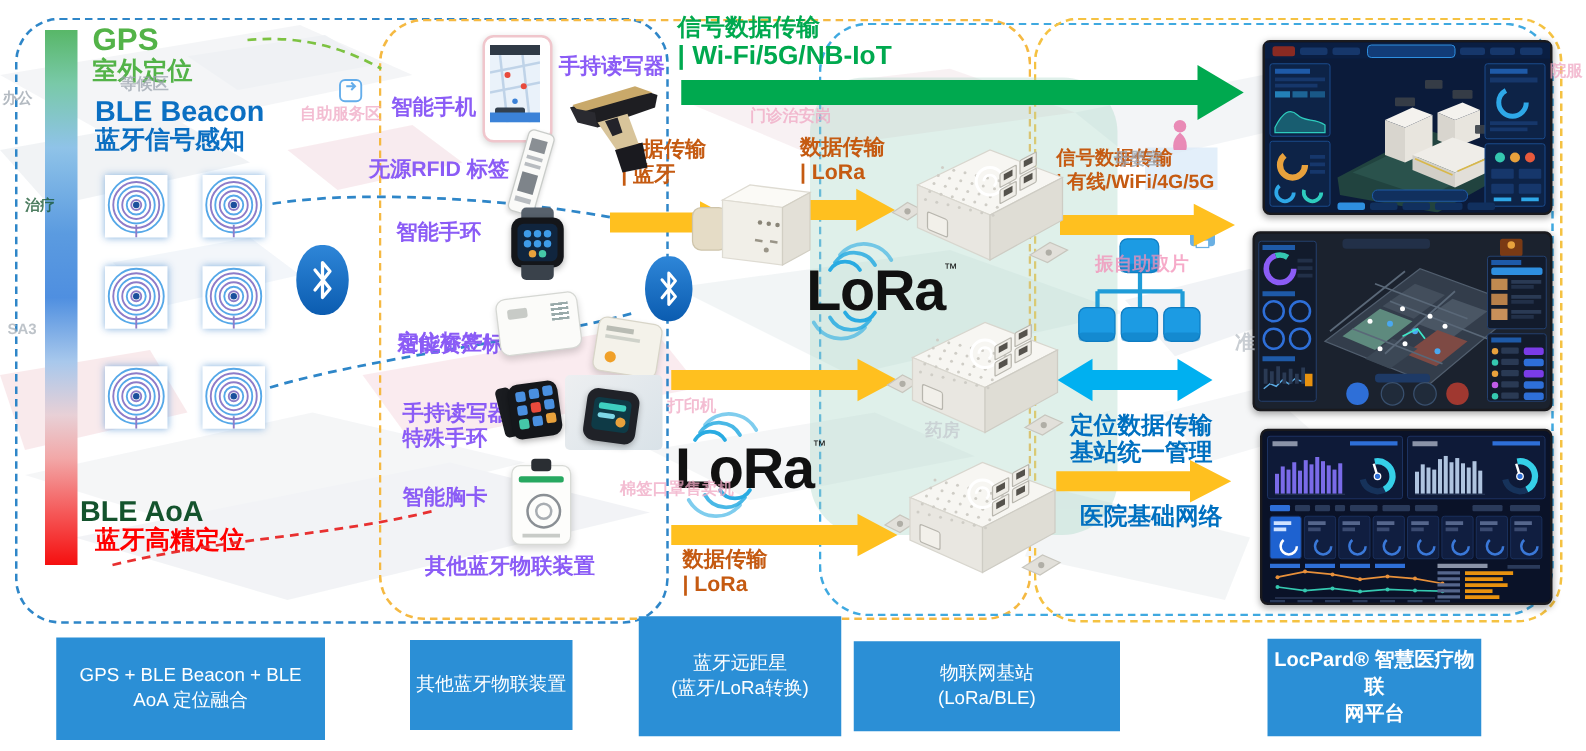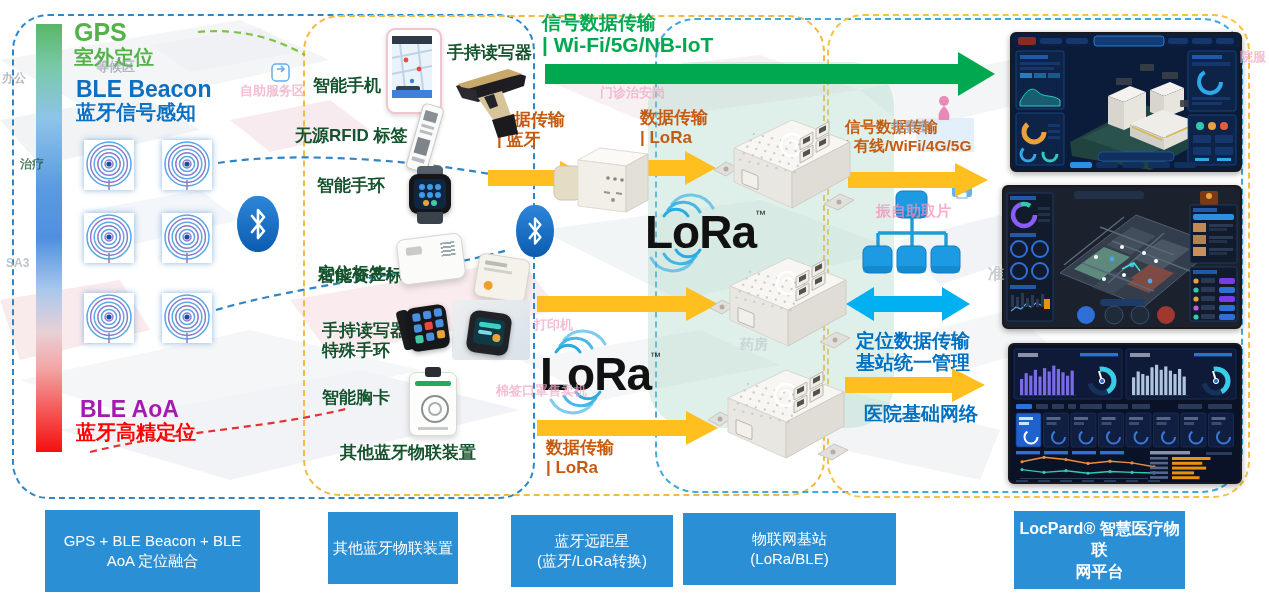--- a/index.html
+++ b/index.html
@@ -1,21 +1,21 @@
 <!DOCTYPE html>
 <html><head>
 <meta charset="utf-8">
 <style>
   html,body{margin:0;padding:0;background:#fff;}
   #stage{position:relative;width:1269px;height:601px;background:#fff;overflow:hidden;
          font-family:"Liberation Sans","DejaVu Sans",sans-serif;}
   .abs{position:absolute;}
   .dashed{position:absolute;border-style:dashed;background:transparent;pointer-events:none;}
   .lbl{position:absolute;white-space:nowrap;line-height:1.15;}
-  .purple{color:#14532d;font-weight:bold;font-size:17px;}
+  .purple{color:#8b5cf6;font-weight:bold;font-size:17px;}
   .orange{color:#C55A11;font-weight:bold;font-size:17px;}
   .greenT{color:#00A94F;font-weight:bold;}
   .blueT{color:#0070C0;font-weight:bold;font-size:19px;}
   .mapLbl{position:absolute;opacity:.75;font-weight:bold;pointer-events:none;}
   .bbox{position:absolute;background:#2B8FD6;color:#fff;display:flex;flex-direction:column;
         align-items:center;justify-content:center;text-align:center;font-size:15px;line-height:1.35;}
   .bbox.bold{font-weight:bold;font-size:16px;}
   .beacon{position:absolute;width:50px;height:50px;background:#fff;box-shadow:0 0 6px rgba(120,170,220,.9);}
   .btbadge{position:absolute;border-radius:46%/50%;background:linear-gradient(180deg,#2E86D8,#0B5CB0);
            display:flex;align-items:center;justify-content:center;}
@@ -68,21 +68,21 @@
 <div class="dashed" style="left:827px;top:14px;width:419px;height:480px;border-width:2px;border-color:#F5C242;border-radius:36px;"></div>
 <div class="abs" style="left:648px;top:62px;width:246px;height:366px;border-radius:44px;background:rgba(170,215,200,.38);"></div>
 
 <div class="abs" style="left:36px;top:24px;width:26px;height:428px;
   background:linear-gradient(180deg,#58B768 0%,#79C9A8 10%,#8FC3E8 22%,#5B9BE0 38%,#4F8FE0 50%,#A8C8EC 62%,#E8D0D6 72%,#F2A8A8 80%,#F55A5A 90%,#F50F0F 100%);"></div>
 
 <div class="lbl greenT" style="left:74px;top:18px;font-size:25px;color:#53B348;">GPS</div>
 <div class="lbl greenT" style="left:74px;top:46px;font-size:20px;color:#53B348;">室外定位</div>
 <div class="lbl" style="left:76px;top:76px;font-size:23px;font-weight:bold;color:#0B6FC2;">BLE Beacon</div>
 <div class="lbl" style="left:76px;top:101px;font-size:20px;font-weight:bold;color:#0B6FC2;">蓝牙信号感知</div>
-<div class="lbl" style="left:80px;top:396px;font-size:23px;font-weight:bold;color:#a21caf;">BLE AoA</div>
+<div class="lbl" style="left:64px;top:396px;font-size:23px;font-weight:bold;color:#14532d;">BLE AoA</div>
 <div class="lbl" style="left:76px;top:421px;font-size:20px;font-weight:bold;color:#FF0000;">蓝牙高精定位</div>
 
 <div id="beacons">
       <div class="beacon" style="left: 84px; top: 140px;">
         <svg width="50" height="50" viewBox="0 0 50 50">
           <circle cx="25" cy="24" r="4.0" fill="none" stroke="#8E7CC8" stroke-width="1.5"></circle>
           <circle cx="25" cy="24" r="7.6" fill="none" stroke="#56A8E8" stroke-width="1.5"></circle>
           <circle cx="25" cy="24" r="11.2" fill="none" stroke="#8E7CC8" stroke-width="1.5"></circle>
           <circle cx="25" cy="24" r="14.8" fill="none" stroke="#56A8E8" stroke-width="1.5"></circle>
           <circle cx="25" cy="24" r="18.4" fill="none" stroke="#8E7CC8" stroke-width="1.5"></circle>
@@ -942,21 +942,21 @@
     </div>
 
 <div id="bottomboxes">
       <div class="bbox" style="left: 45px; top: 510px; width: 215px; height: 82px;">
         <div>GPS + BLE Beacon + BLE</div>
         <div>AoA 定位融合</div>
       </div>
       <div class="bbox" style="left: 328px; top: 512px; width: 130px; height: 72px;">
         <div>其他蓝牙物联装置</div>
       </div>
-      <div class="bbox" style="left: 511px; top: 515px; width: 162px; height: 72px;">
+      <div class="bbox" style="left: 511px; top: 493px; width: 162px; height: 96px;">
         <div>蓝牙远距星</div>
         <div>(蓝牙/LoRa转换)</div>
       </div>
       <div class="bbox" style="left: 683px; top: 513px; width: 213px; height: 72px;">
         <div>物联网基站</div>
         <div>(LoRa/BLE)</div>
       </div>
       <div class="bbox bold" style="left: 1014px; top: 511px; width: 171px; height: 78px;">
         <div>LocPard® 智慧医疗物联</div>
         <div>网平台</div>

